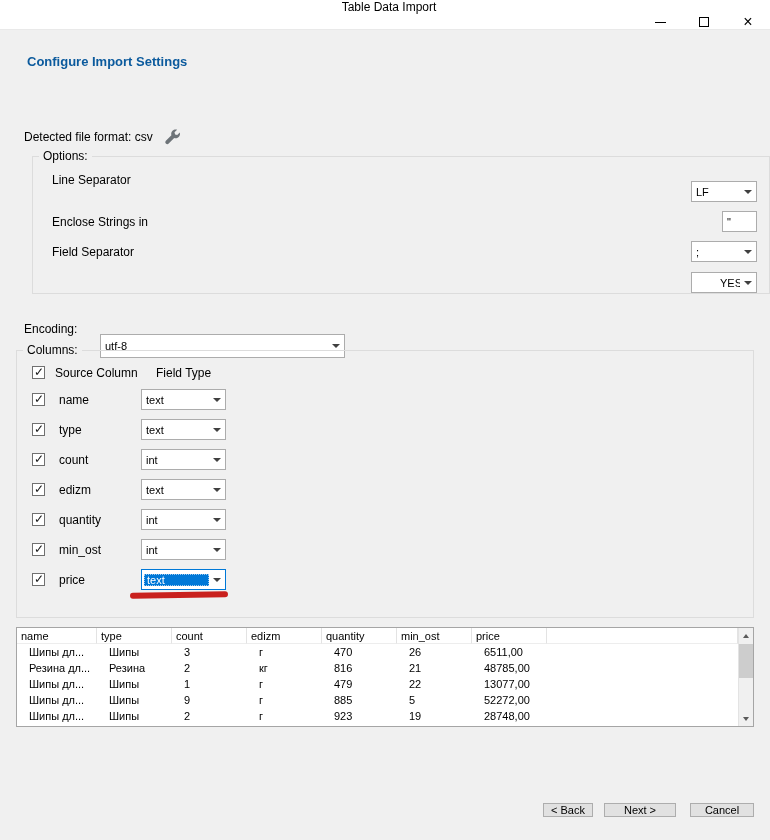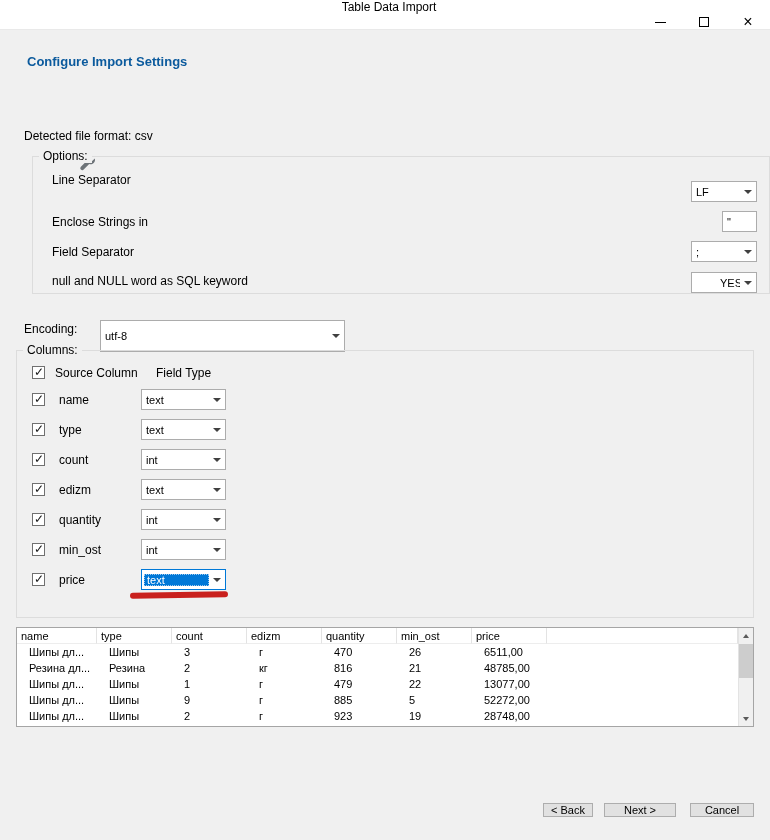--- a/index.html
+++ b/index.html
@@ -25,21 +25,21 @@
   .min-glyph { width: 11px; height: 1px; background: #000; display: block; }
   .max-glyph { width: 10px; height: 10px; border: 1px solid #000; display: block; }
   .close-glyph { font-size: 16px; line-height: 1; }
   
   .page-title {
     position: absolute; left: 27px; top: 54px;
     font-size: 13px; font-weight: bold; color: #0b5a9d;
   }
   .file-format {
     position: absolute; left: 24px; top: 129px;
-    font-size: 12px; display: flex; align-items: center; gap: 12px; flex-direction: column;
+    font-size: 12px; display: flex; align-items: center; gap: 12px;
   }
   .wrench { width: 16px; height: 16px; display: block; cursor: pointer; }
   
   .groupbox { position: absolute; border: 1px solid #dcdcdc; }
   .options-box { left: 16px; top: 156px; width: 738px; height: 138px; margin-left: 16px; }
   .columns-box { left: 16px; top: 350px; width: 738px; height: 268px; }
   .legend {
     position: absolute; top: -8px; left: 6px;
     background: #f0f0f0; padding: 0 4px; font-size: 12px;
   }
@@ -59,21 +59,21 @@
     border-top: 4px solid #404040;
   }
   .opt-combo { right: 12px; width: 66px; }
   .cmb-r1 { top: 24px; } .cmb-r3 { top: 84px; } .cmb-r4 { top: 115px; padding-left: 24px; }
   .enclose-input {
     position: absolute; right: 12px; top: 54px; width: 35px; height: 21px;
     border: 1px solid #acacac; background: #fff;
     font-family: inherit; font-size: 11px; padding-left: 4px;
   }
   .encoding-label { position: absolute; left: 24px; top: 322px; font-size: 12px; }
-  .encoding-combo { left: 100px; top: 320px; width: 245px; height: 32px; }
+  .encoding-combo { left: 100px; top: 334px; width: 245px; height: 24px; }
   
   .col-head-check { position: absolute; left: 15px; top: 14px; }
   .col-head-source { position: absolute; left: 38px; top: 15px; font-size: 12px; }
   .col-head-type { position: absolute; left: 139px; top: 15px; font-size: 12px; }
   .checkbox {
     width: 13px; height: 13px; background: #fff; border: 1px solid #707070;
     display: inline-block; position: relative; cursor: default;
   }
   .checkbox.checked::after {
     content: "✓"; position: absolute; left: 1px; top: -2px;
@@ -178,21 +178,20 @@
 
   <span class="opt-label lbl-r2">Enclose Strings in</span>
   <input class="enclose-input" type="text" value="&quot;" style="">
 
   <span class="opt-label lbl-r3">Field Separator</span>
   <div class="combo opt-combo cmb-r3">
     <span class="combo-value">;</span>
     <span class="combo-arrow"></span>
   </div>
 
-  <span class="opt-label lbl-r4">null and NULL word as SQL keyword</span>
   <div class="combo opt-combo cmb-r4">
     <span class="combo-value">YES</span>
     <span class="combo-arrow"></span>
   </div>
 </div>
 
 <span class="encoding-label">Encoding:</span>
 <div class="combo encoding-combo">
   <span class="combo-value">utf-8</span>
   <span class="combo-arrow"></span>

